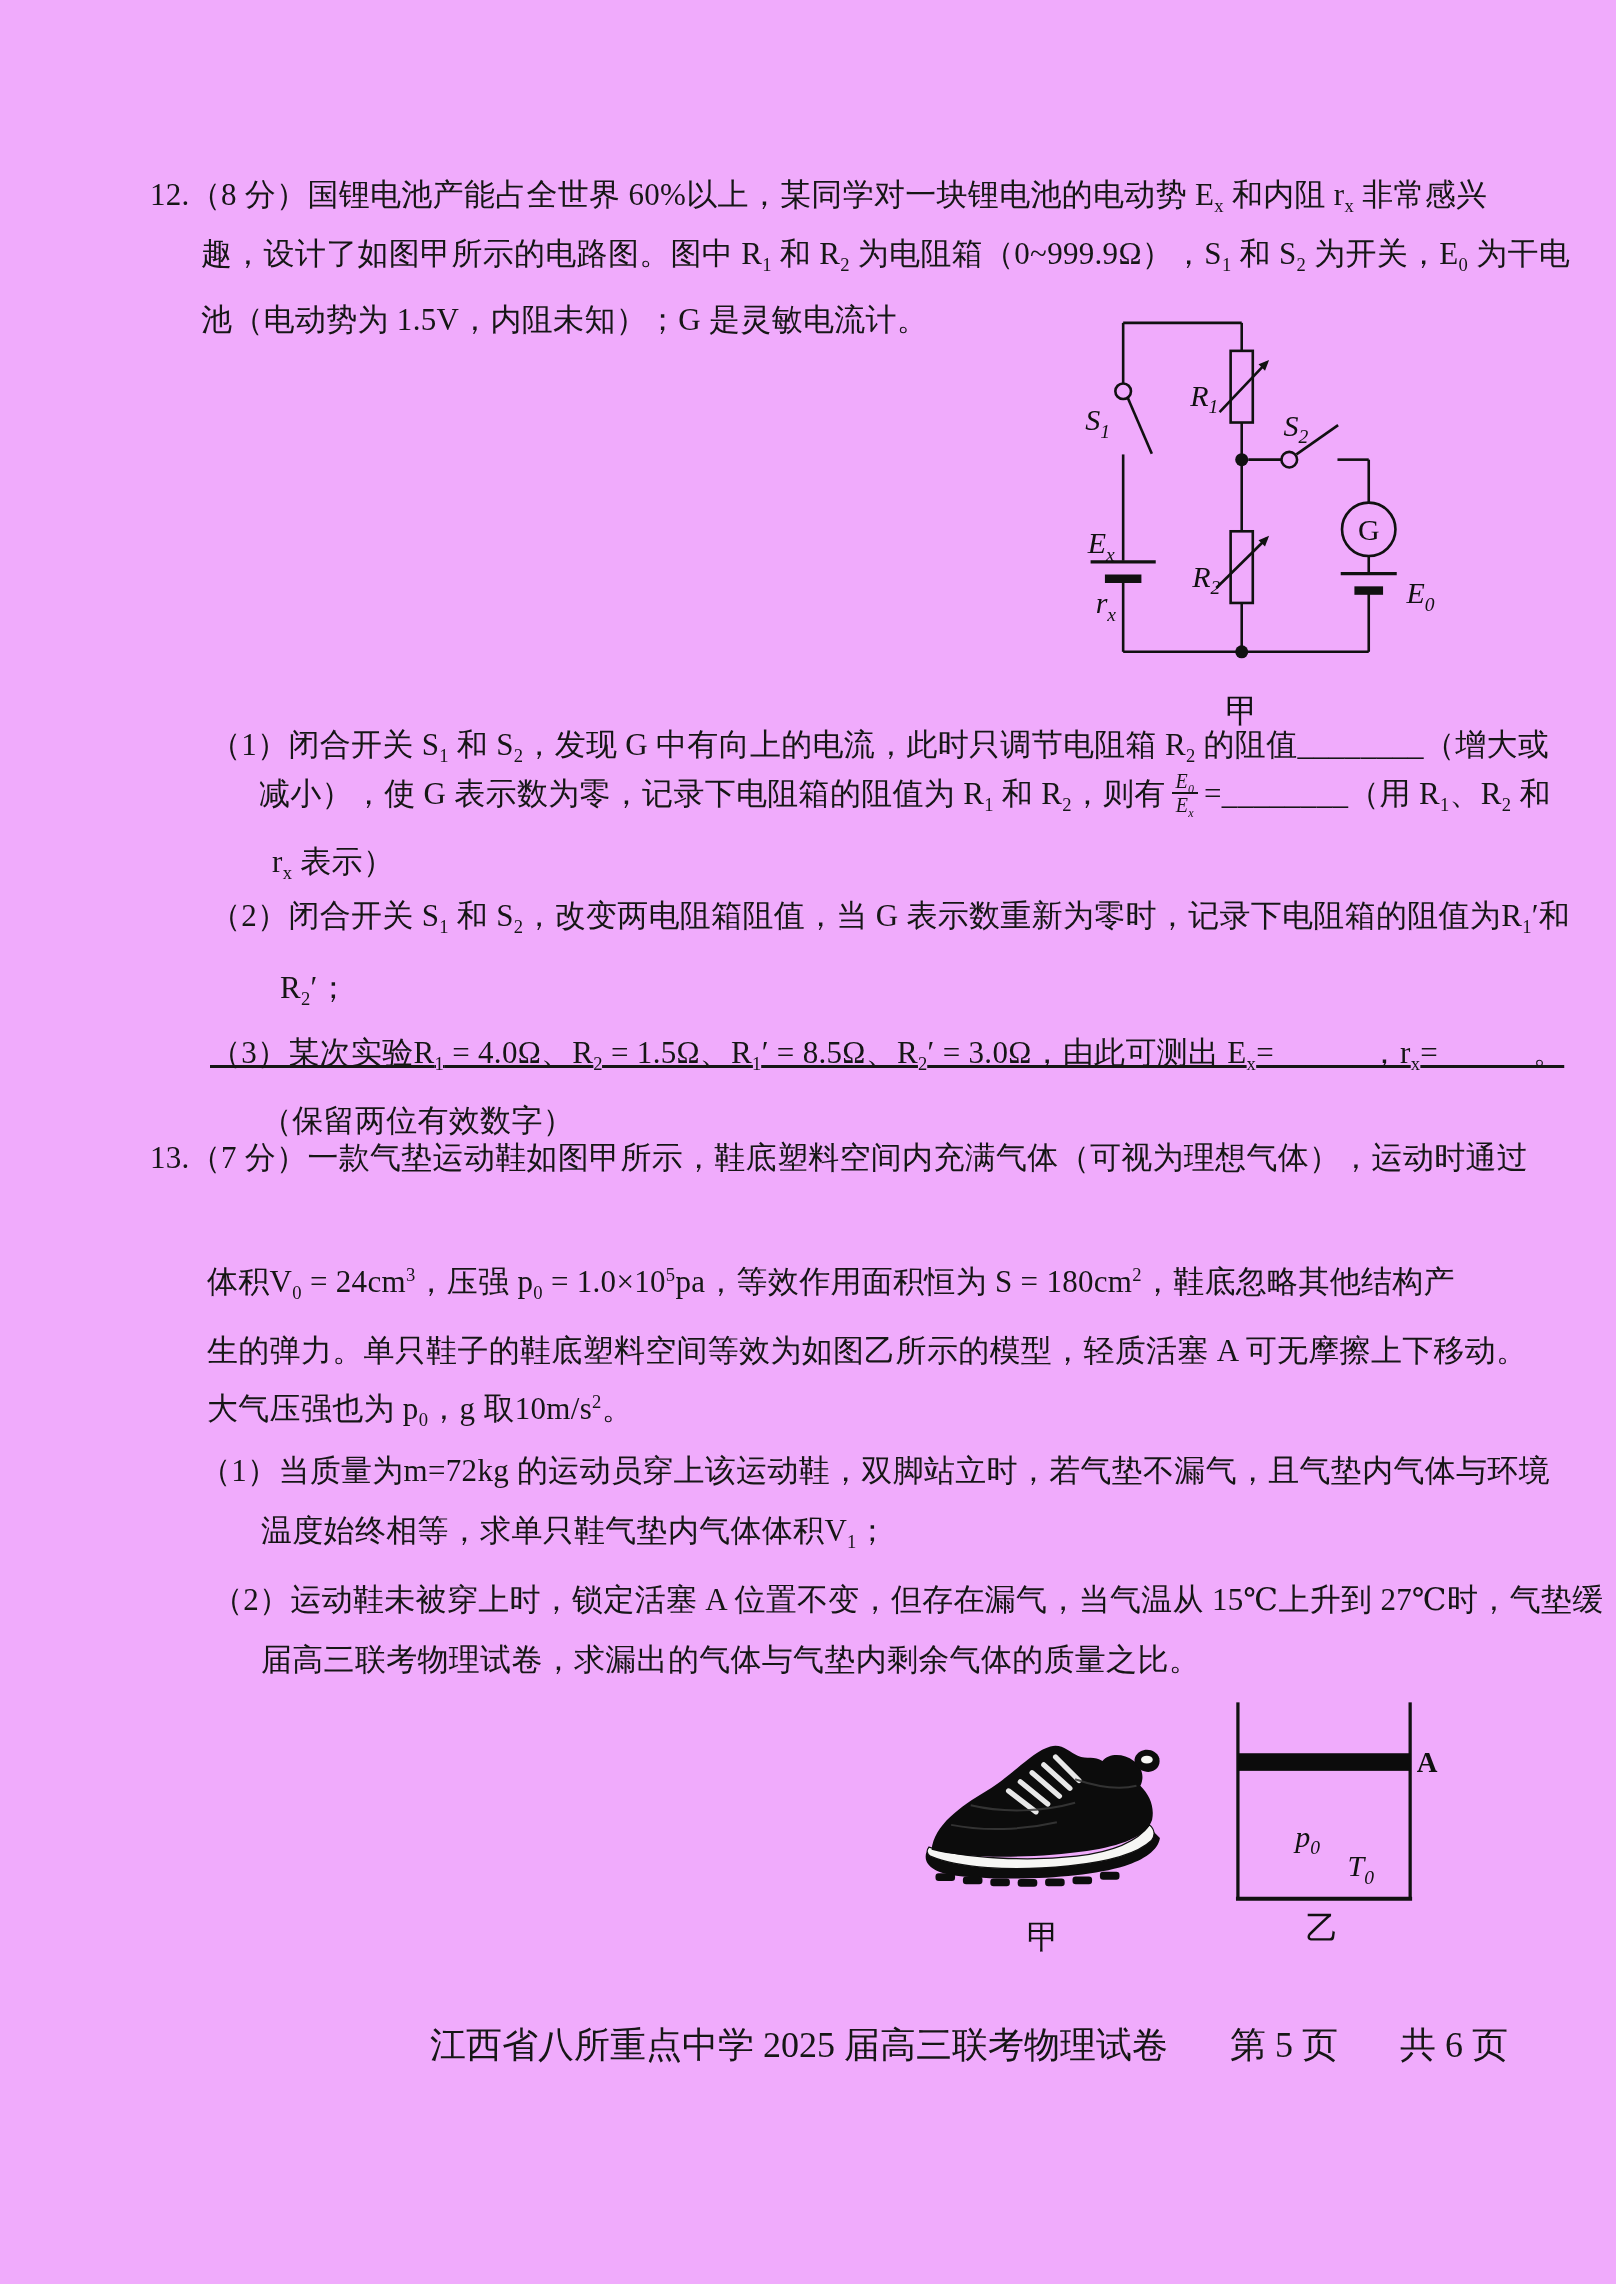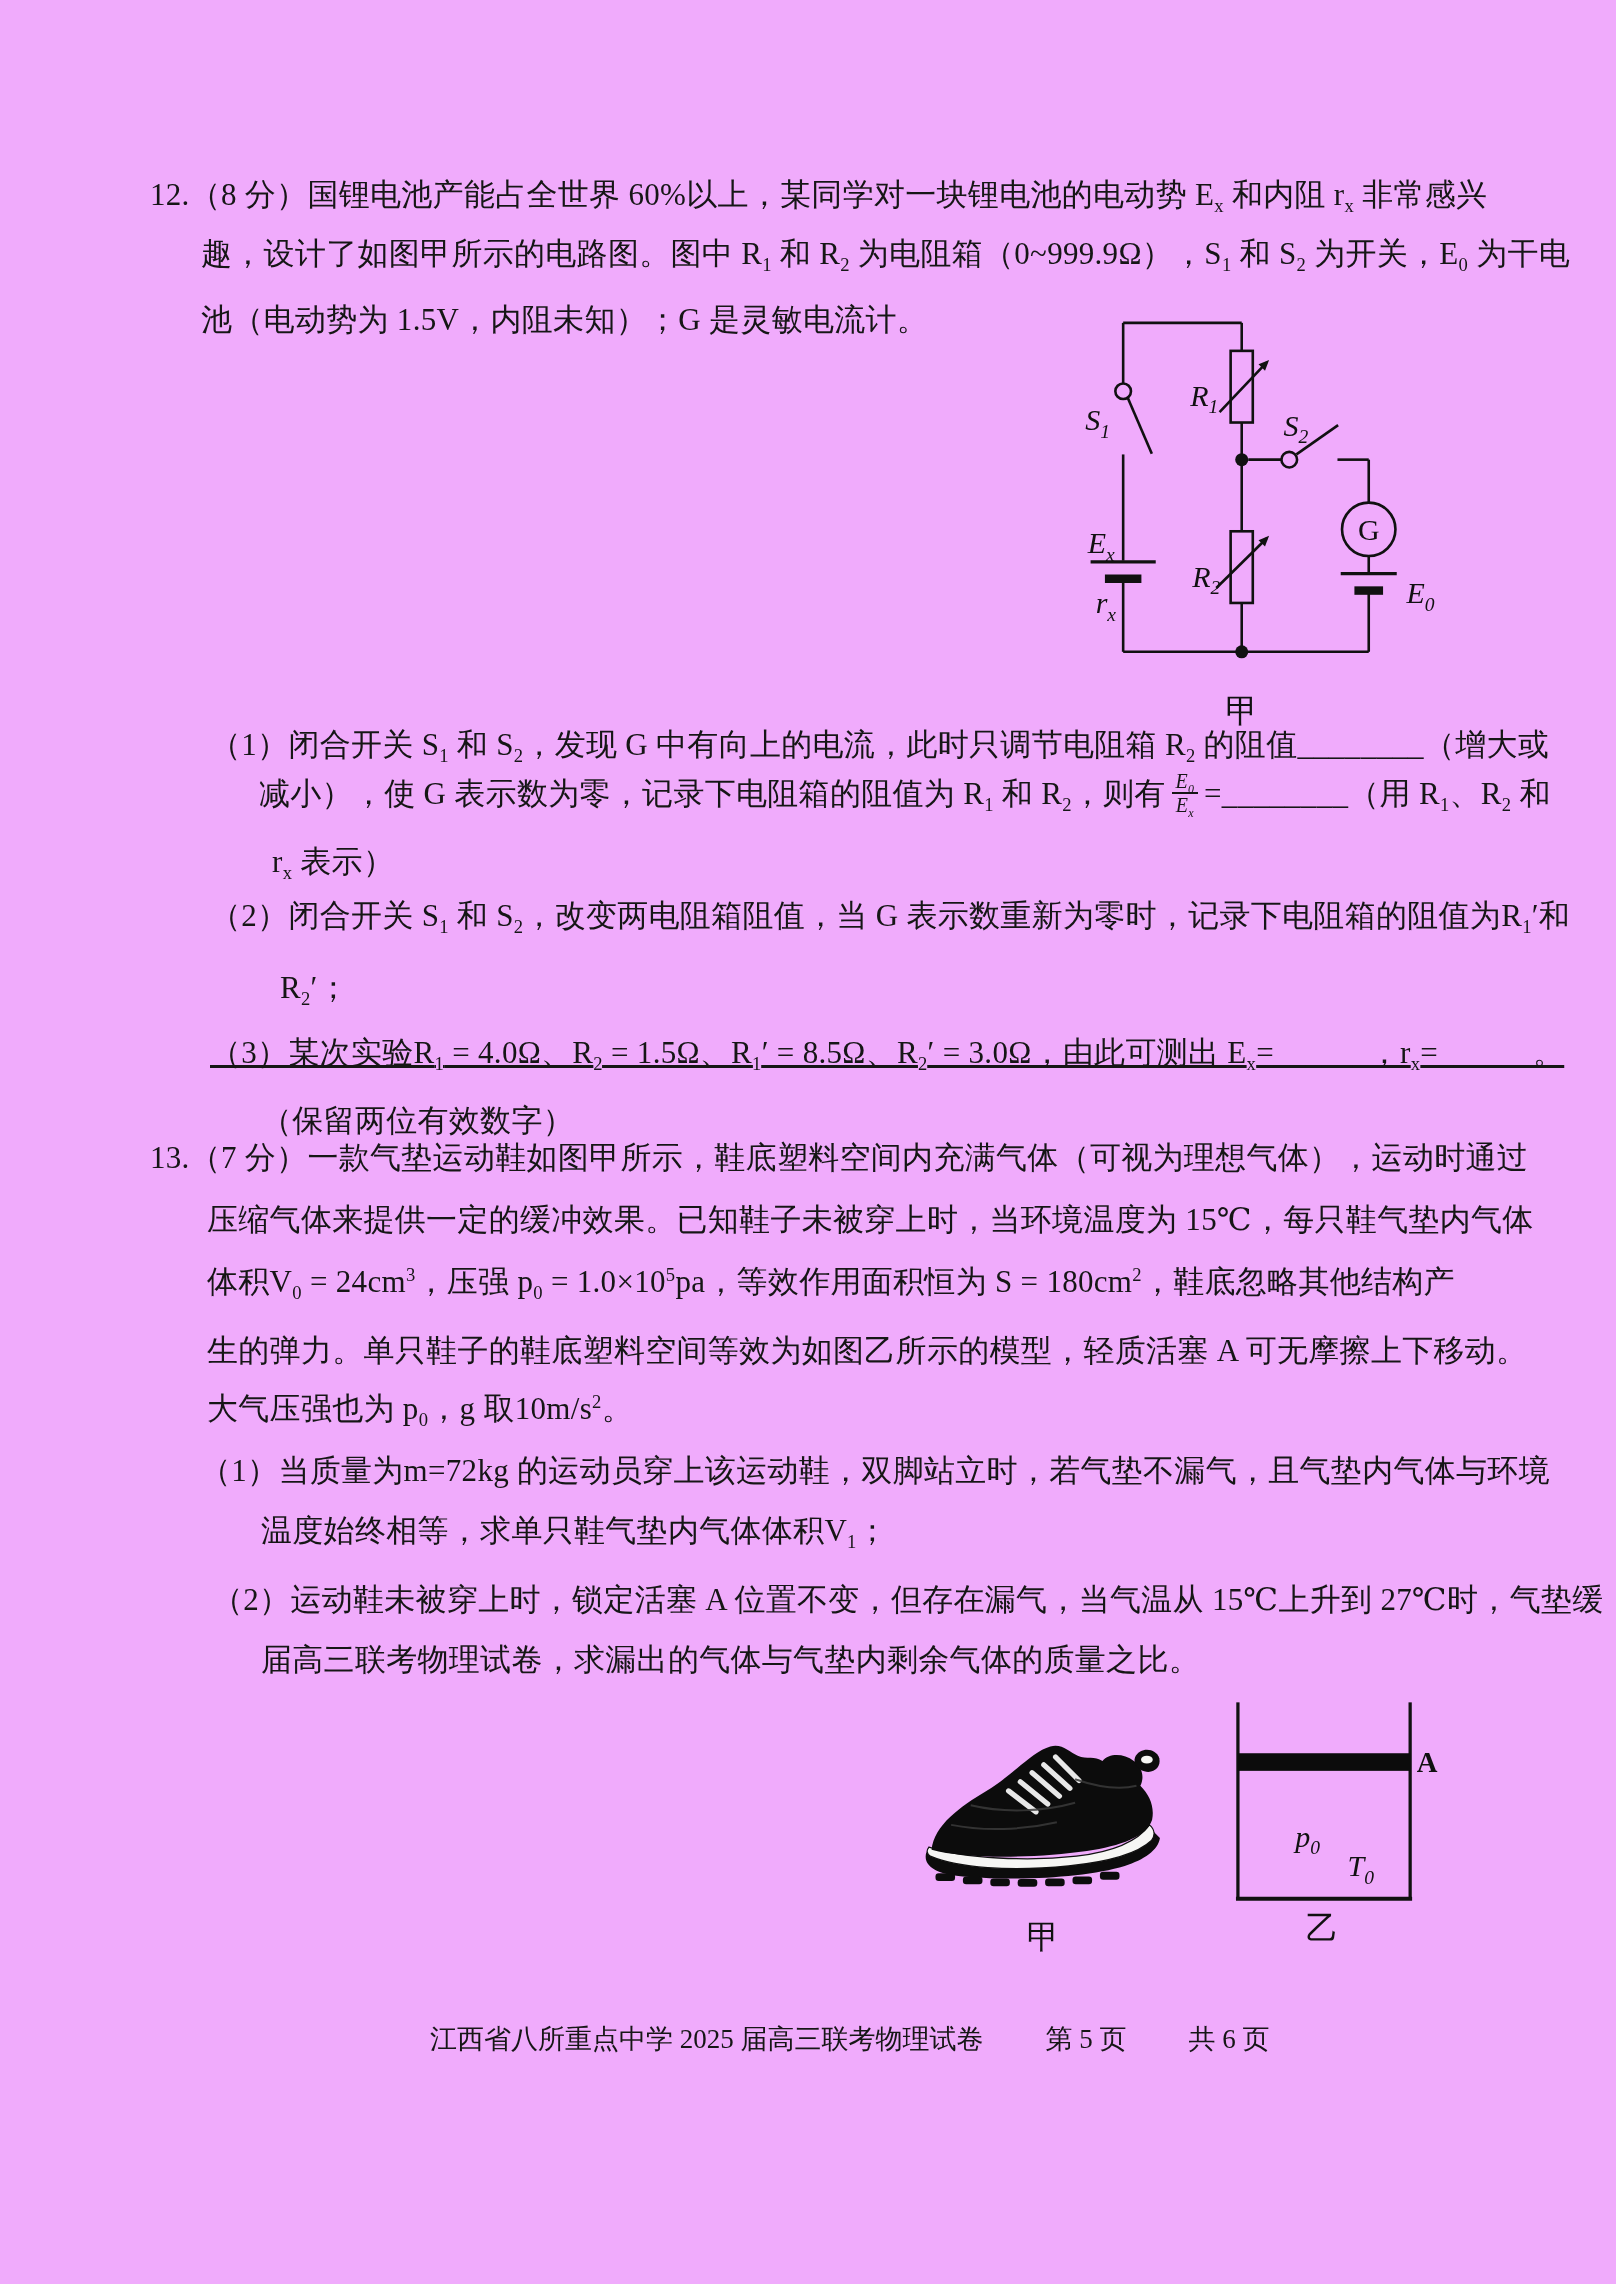--- a/index.html
+++ b/index.html
@@ -6,21 +6,21 @@
   .page{
     position:relative;width:1616px;height:2284px;background:#f0abfc;
     font-family:"Liberation Serif","DejaVu Serif",serif;color:#161616;overflow:hidden;
   }
   .ln{position:absolute;white-space:nowrap;font-size:31px;line-height:1.15;letter-spacing:0.3px;}
   .flexline{display:flex;align-items:center;}
   sub{font-size:60%;line-height:0;}
   sup{font-size:60%;line-height:0;}
   .frac{display:inline-flex;flex-direction:column;align-items:center;font-size:20px;line-height:1.12;margin:0 6.5px;font-style:italic;}
   .frac .num{border-bottom:2px solid #161616;padding:0 3.3px;}
-  .footer{position:absolute;left:430px;top:2021px;display:flex;gap:62px;font-size:27px;white-space:nowrap;}
+  .footer{position:absolute;left:430px;top:2021px;display:flex;gap:62px;font-size:36px;white-space:nowrap;}
   .figsvg{position:absolute;}
   svg text{font-family:"Liberation Serif","DejaVu Serif",serif;fill:#111;}
   .itxt{font-style:italic;font-size:46px;}
   .ssub{font-size:30px;font-style:italic;}
 </style>
 </head>
 <body>
 
 <div class="page">
 
@@ -112,21 +112,20 @@
   </div>
   <div class="ln" style="left:272px;top:844px;">r<sub>x</sub> 表示）</div>
 
   <div class="ln" style="left:210px;top:898px;">（2）闭合开关 S<sub>1</sub> 和 S<sub>2</sub>，改变两电阻箱阻值，当 G 表示数重新为零时，记录下电阻箱的阻值为R<sub>1</sub>′和</div>
   <div class="ln" style="left:280px;top:970px;">R<sub>2</sub>′；</div>
 
   <div class="ln" style="left:210px;top:1035px;text-decoration:underline;">（3）某次实验R<sub>1</sub> = 4.0Ω、R<sub>2</sub> = 1.5Ω、R<sub>1</sub>′ = 8.5Ω、R<sub>2</sub>′ = 3.0Ω，由此可测出 E<sub>x</sub>=______，r<sub>x</sub>=______。</div>
   <div class="ln" style="left:261px;top:1103px;">（保留两位有效数字）</div>
 
   <div class="ln" style="left:150px;top:1140px;">13.（7 分）一款气垫运动鞋如图甲所示，鞋底塑料空间内充满气体（可视为理想气体），运动时通过</div>
-  <div class="ln" style="left:207px;top:1202px;">压缩气体来提供一定的缓冲效果。已知鞋子未被穿上时，当环境温度为 15℃，每只鞋气垫内气体</div>
   <div class="ln" style="left:207px;top:1264px;">体积V<sub>0</sub> = 24cm<sup>3</sup>，压强 p<sub>0</sub> = 1.0×10<sup>5</sup>pa，等效作用面积恒为 S = 180cm<sup>2</sup>，鞋底忽略其他结构产</div>
   <div class="ln" style="left:207px;top:1333px;">生的弹力。单只鞋子的鞋底塑料空间等效为如图乙所示的模型，轻质活塞 A 可无摩擦上下移动。</div>
   <div class="ln" style="left:207px;top:1391px;">大气压强也为 p<sub>0</sub>，g 取10m/s<sup>2</sup>。</div>
 
   <div class="ln" style="left:200px;top:1453px;">（1）当质量为m=72kg 的运动员穿上该运动鞋，双脚站立时，若气垫不漏气，且气垫内气体与环境</div>
   <div class="ln" style="left:261px;top:1513px;">温度始终相等，求单只鞋气垫内气体体积V<sub>1</sub>；</div>
 
   <div class="ln" style="left:212px;top:1582px;">（2）运动鞋未被穿上时，锁定活塞 A 位置不变，但存在漏气，当气温从 15℃上升到 27℃时，气垫缓</div>
   <div class="ln" style="left:261px;top:1642px;">届高三联考物理试卷，求漏出的气体与气垫内剩余气体的质量之比。</div>
 

